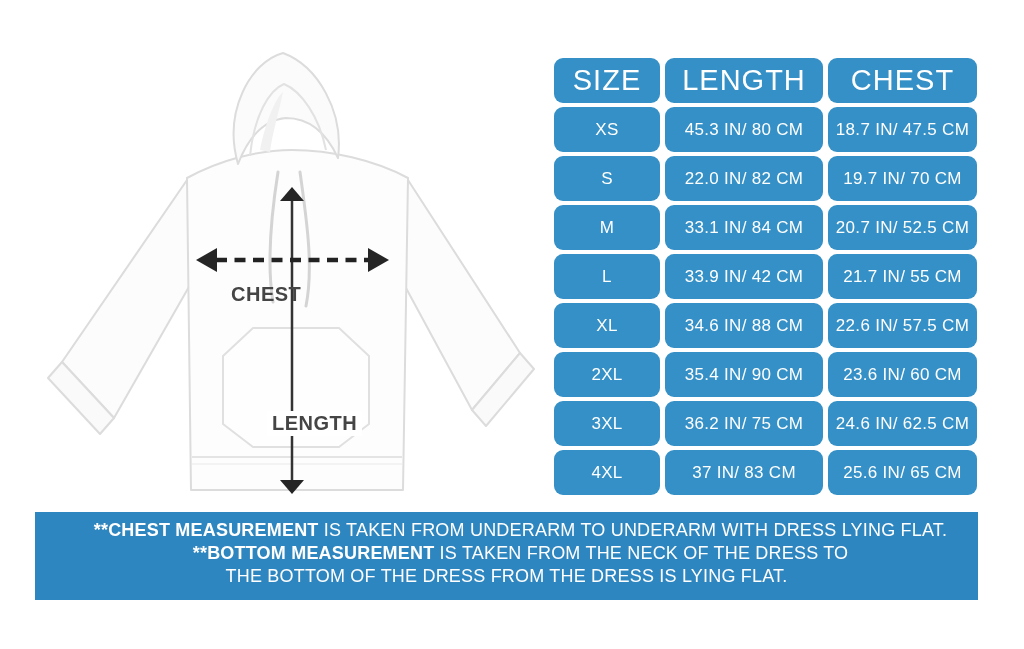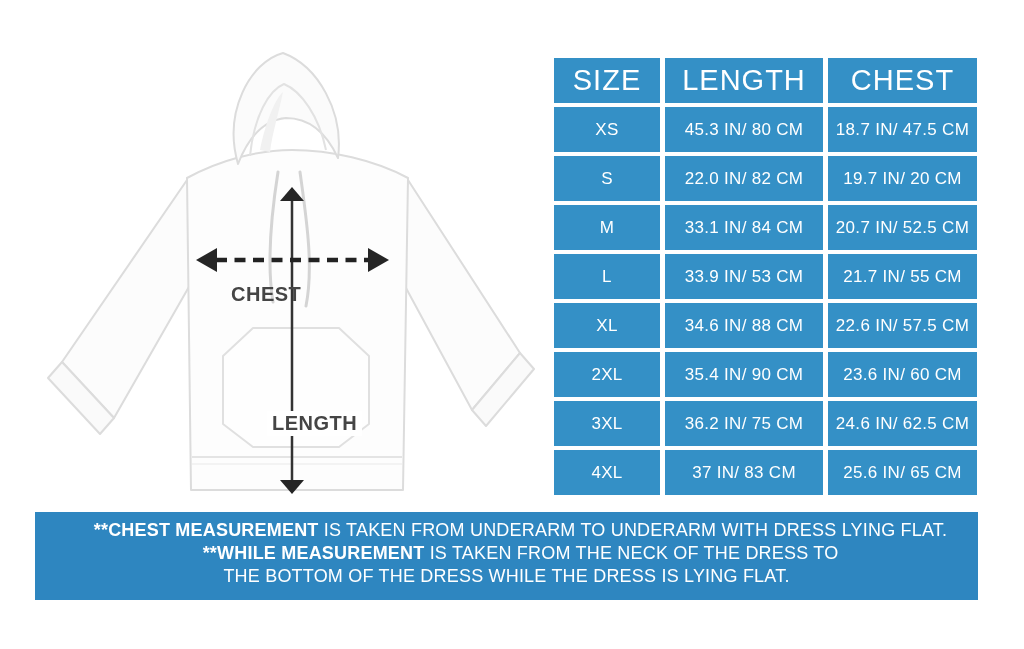--- a/index.html
+++ b/index.html
@@ -24,21 +24,21 @@
   .length-label{left:247px;top:361px;background:#ffffff;padding:1px 5px;}
   
   .size-table{
     position:absolute;left:554px;top:58px;
     display:grid;grid-template-columns:106px 158px 149px;
     grid-auto-rows:45px;gap:4px 5px;
   }
   .cell{
     background:var(--table-blue);color:#ffffff;
     display:flex;align-items:center;justify-content:center;
-    font-size:17px;letter-spacing:0.3px;white-space:nowrap;
+    font-size:17px;letter-spacing:0.3px;white-space:nowrap;border-radius:9px;
   }
   .cell.header{font-size:29px;letter-spacing:1px;}
   
   .banner{
     position:absolute;left:35px;top:512px;width:943px;height:88px;
     background:var(--banner-blue);color:#ffffff;text-align:center;
     box-sizing:border-box;padding-top:7px;
     font-size:18px;line-height:23px;letter-spacing:0.2px;
   }
   .banner .b{font-weight:700;margin-left:28px;}
@@ -97,28 +97,28 @@
     <div class="cell header">SIZE</div>
     <div class="cell header">LENGTH</div>
     <div class="cell header">CHEST</div>
 
     <div class="cell">XS</div>
     <div class="cell">45.3 IN/ 80 CM</div>
     <div class="cell">18.7 IN/ 47.5 CM</div>
 
     <div class="cell">S</div>
     <div class="cell">22.0 IN/ 82 CM</div>
-    <div class="cell">19.7 IN/ 20 CM</div>
+    <div class="cell">19.7 IN/ 70 CM</div>
 
     <div class="cell">M</div>
     <div class="cell">33.1 IN/ 84 CM</div>
     <div class="cell">20.7 IN/ 52.5 CM</div>
 
     <div class="cell">L</div>
-    <div class="cell">33.9 IN/ 53 CM</div>
+    <div class="cell">33.9 IN/ 42 CM</div>
     <div class="cell">21.7 IN/ 55 CM</div>
 
     <div class="cell">XL</div>
     <div class="cell">34.6 IN/ 88 CM</div>
     <div class="cell">22.6 IN/ 57.5 CM</div>
 
     <div class="cell">2XL</div>
     <div class="cell">35.4 IN/ 90 CM</div>
     <div class="cell">23.6 IN/ 60 CM</div>
 
@@ -129,18 +129,18 @@
     <div class="cell">4XL</div>
     <div class="cell">37 IN/ 83 CM</div>
     <div class="cell">25.6 IN/ 65 CM</div>
   </div>
 
   <div class="banner">
     <div class="banner-line">
       <span class="b">**CHEST MEASUREMENT</span><span> IS TAKEN FROM UNDERARM TO UNDERARM WITH DRESS LYING FLAT.</span>
     </div>
     <div class="banner-line">
-      <span class="b">**WHILE MEASUREMENT</span><span> IS TAKEN FROM THE NECK OF THE DRESS TO</span>
+      <span class="b">**BOTTOM MEASUREMENT</span><span> IS TAKEN FROM THE NECK OF THE DRESS TO</span>
     </div>
-    <div class="banner-line">THE BOTTOM OF THE DRESS WHILE THE DRESS IS LYING FLAT.</div>
+    <div class="banner-line">THE BOTTOM OF THE DRESS FROM THE DRESS IS LYING FLAT.</div>
   </div>
 
 </div>
 
 </body></html>

